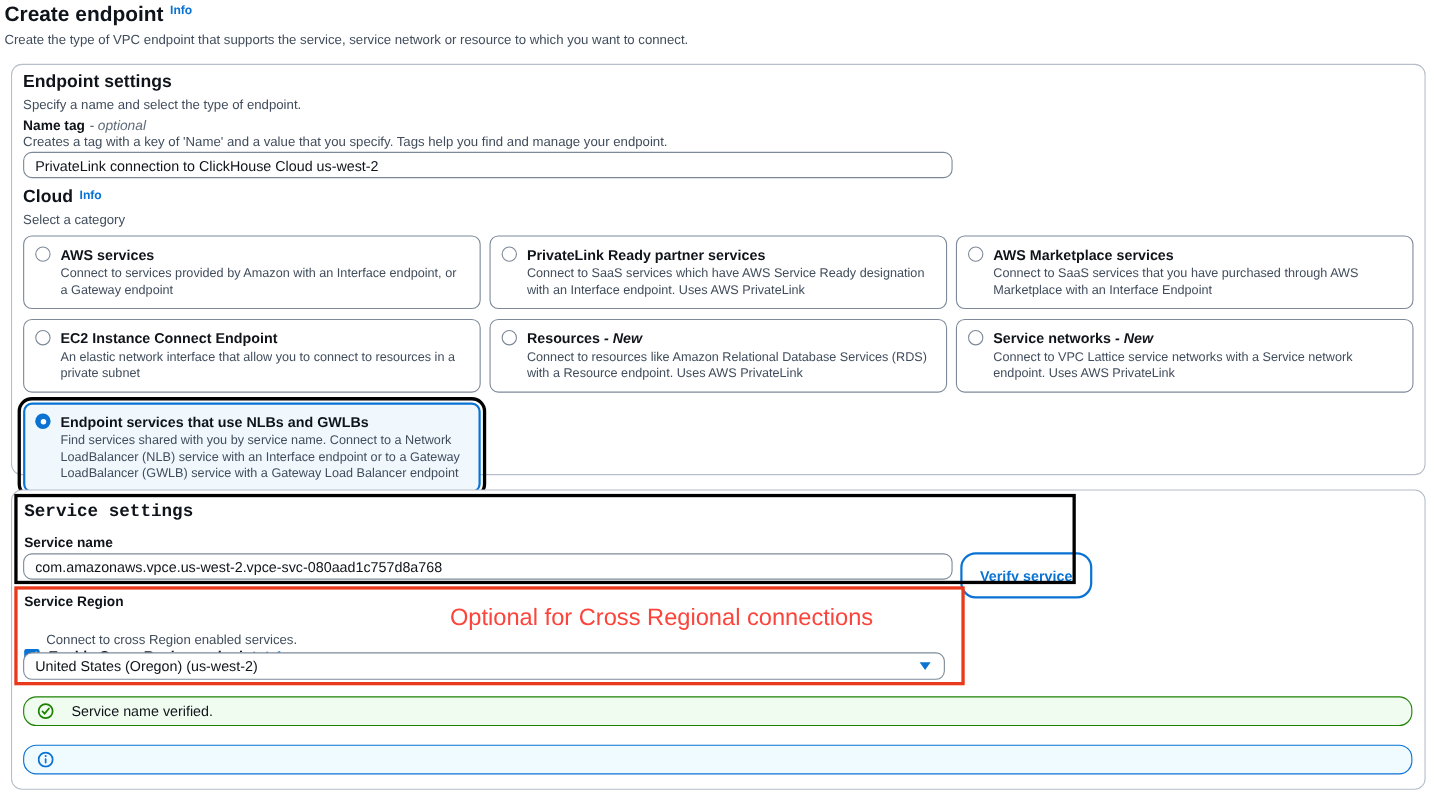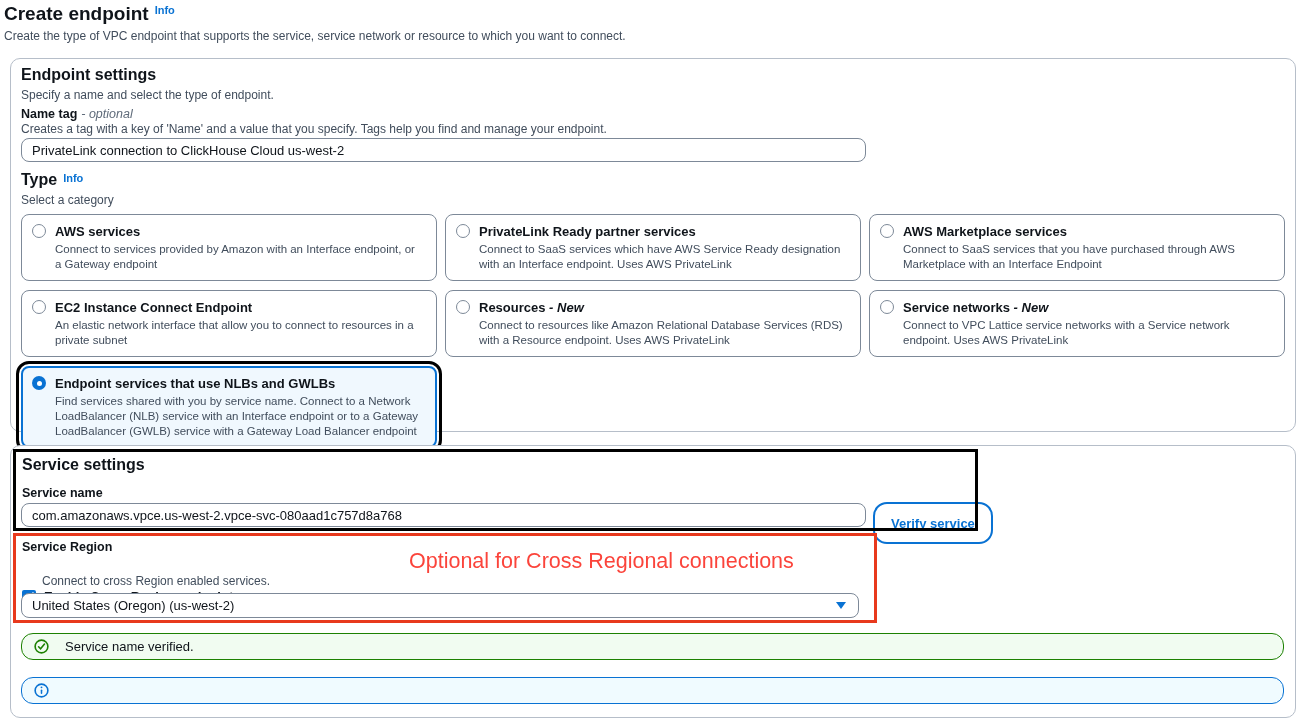--- a/index.html
+++ b/index.html
@@ -47,21 +47,21 @@
   .radio { width:14px; height:14px; border:1.5px solid #7d8998; border-radius:50%;
            background:#fff; flex:0 0 14px; margin-top:1px; }
   .opt-card.selected .radio { border:none; background:#0972d3; position:relative; }
   .opt-card.selected .radio::after { content:""; position:absolute; left:4.5px; top:4.5px;
            width:5px; height:5px; border-radius:50%; background:#fff; }
   .opt-title { font-size:13px; font-weight:bold; color:#0f141a; line-height:17px; }
   .opt-suffix { font-style:italic;margin-top:29px; }
   .opt-desc { font-size:11.5px; color:#414d5c; line-height:15px; margin-top:2px; }
 
   
-  .sv-h2 { position:absolute; left:11px; top:10px; }
+  .sv-h2 { position:absolute; left:11px; top:10px;font-family:Liberation Mono, monospace; }
   .sv-name-label { position:absolute; left:11px; top:40px; }
   .sv-name-input { position:absolute; left:10px; top:57px; }
   .verify-btn { position:absolute; left:862px; top:56px; height:42px; padding:0 16px;
                 border:2px solid #0972d3; border-radius:14px; background:#fff; color:#0972d3;
                 font-family:"Liberation Sans",sans-serif; font-size:13px; font-weight:bold; cursor:pointer; }
   .sv-region-label { position:absolute; left:11px; top:94px; }
   .sv-checkbox-row { position:absolute; left:11px; top:111px; display:flex; align-items:center; gap:8px;margin-top:32px; }
   .checkbox { width:14px; height:14px; background:#0972d3; border-radius:2px;
               display:inline-flex; align-items:center; justify-content:center; cursor:pointer; }
   .checkbox svg { display:block; }
@@ -98,21 +98,21 @@
   <div class="page-subtitle">Create the type of VPC endpoint that supports the service, service network or resource to which you want to connect.</div>
 
   <section class="card card-endpoint">
     <h2 class="h2 ep-h2">Endpoint settings</h2>
     <div class="muted ep-desc">Specify a name and select the type of endpoint.</div>
 
     <div class="field-label ep-nametag-label"><span>Name tag</span><span class="optional">- optional</span></div>
     <div class="muted ep-nametag-help">Creates a tag with a key of 'Name' and a value that you specify. Tags help you find and manage your endpoint.</div>
     <input class="text-input ep-nametag-input" type="text" value="PrivateLink connection to ClickHouse Cloud us-west-2" style="">
 
-    <h2 class="h2 ep-type-heading"><span>Type</span><span class="info-link">Info</span></h2>
+    <h2 class="h2 ep-type-heading"><span>Cloud</span><span class="info-link">Info</span></h2>
     <div class="muted ep-type-help">Select a category</div>
 
     <div class="type-grid">
 
       <div class="opt-card">
         <span class="radio"></span>
         <span>
           <div class="opt-title">AWS services</div>
           <div class="opt-desc">Connect to services provided by Amazon with an Interface endpoint, or a Gateway endpoint</div>
         </span>

